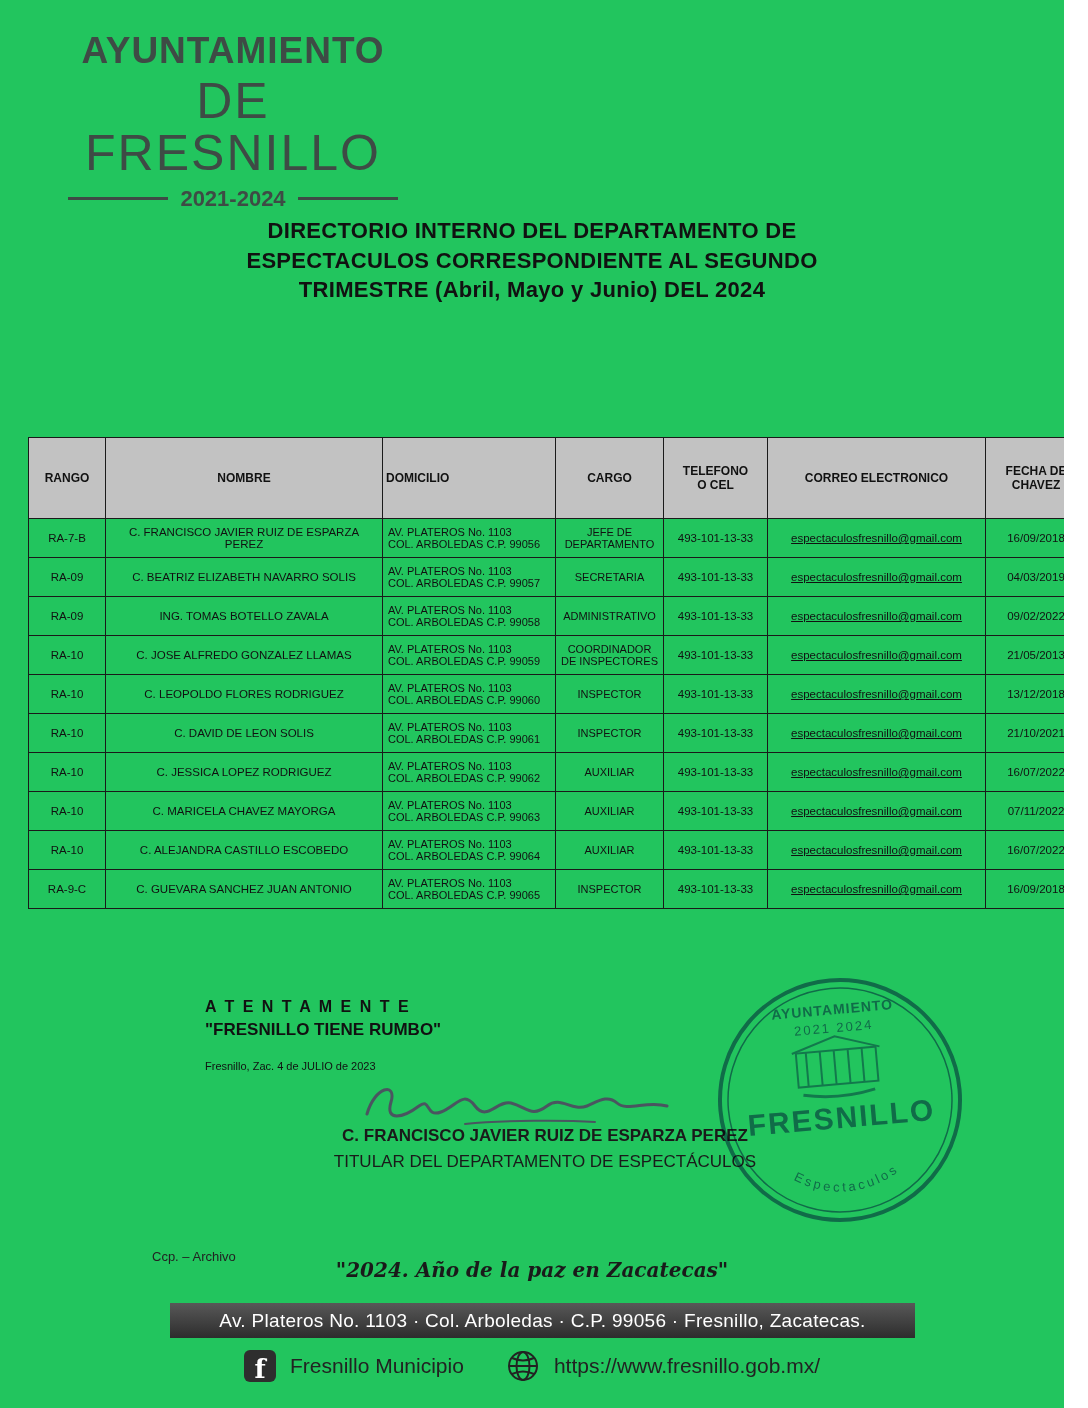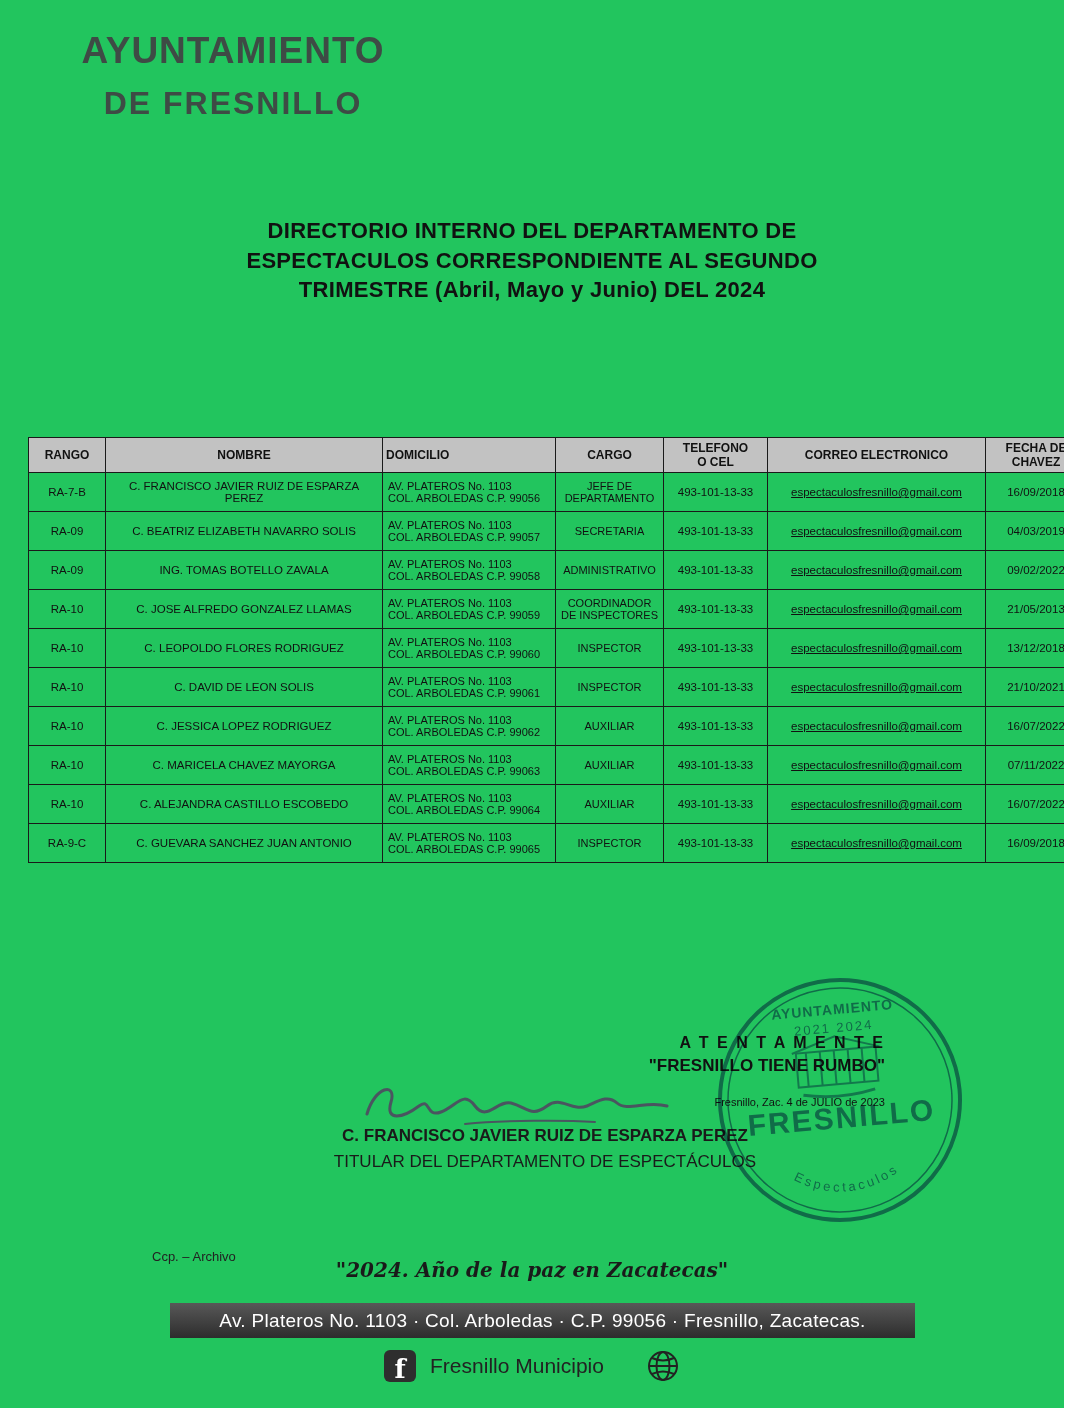--- a/index.html
+++ b/index.html
@@ -4,51 +4,51 @@
 <style>
   html,body{margin:0;padding:0;background:#ffffff;}
   .page{
     position:relative;width:1064px;height:1408px;background:#22c55e;
     font-family:"Liberation Sans", sans-serif;color:#1a1a1a;overflow:hidden;
   }
 
   
   .logo{position:absolute;top:32px;left:68px;width:330px;text-align:center;color:#3e4b45;}
   .logo-line1{font-size:37px;font-weight:bold;letter-spacing:1px;line-height:1.05;}
-  .logo-line2{font-size:32px;font-weight:bold;letter-spacing:2px;line-height:1.05;margin-top:16px;}
+  .logo-line2{font-size:50px;font-weight:normal;letter-spacing:2px;line-height:1.05;margin-top:4px;}
   .logo-years{display:flex;align-items:center;gap:12px;margin-top:6px;font-size:22px;font-weight:bold;}
   .logo-years::before,.logo-years::after{content:"";flex:1;height:3px;background:#3e4b45;}
 
   
   .doc-title{
     position:absolute;top:216px;left:0;width:100%;text-align:center;
     font-size:22px;font-weight:bold;line-height:1.35;white-space:pre-line;letter-spacing:.3px;color:#111;
   }
 
   
   table.dir{
     position:absolute;top:437px;left:28px;width:1028px;border-collapse:collapse;
     font-size:11.5px;color:#111;table-layout:fixed;
   }
   table.dir th{
     background:#c2c2c2;border:1.6px solid #1a1a1a;font-weight:bold;font-size:12px;
-    padding:0 3px;white-space:pre-line;height:34px;
+    padding:23px 3px;white-space:pre-line;height:34px;
   }
   table.dir td{border:1.6px solid #1a1a1a;padding:2px 5px;height:34px;}
   .c-rango{width:70px;text-align:center;}
   .c-nombre{width:270px;text-align:center;}
   .c-dom{width:166px;text-align:left;white-space:pre-line;font-size:11px;}
   .c-cargo{width:101px;text-align:center;white-space:pre-line;font-size:11px;}
   .c-tel{width:97px;text-align:center;}
   .c-mail{width:211px;text-align:center;}
   .c-fecha{width:94px;text-align:center;}
   .email{text-decoration:underline;}
 
   
-  .closing{position:absolute;top:1034px;left:205px;width:680px;text-align:right;color:#111;}
+  .closing{position:absolute;top:998px;left:205px;width:680px;text-align:left;color:#111;}
   .closing .atent{font-size:16px;font-weight:bold;letter-spacing:2px;}
   .closing .slogan{font-size:17px;font-weight:bold;margin-top:4px;}
   .closing .place-date{font-size:11px;margin-top:20px;}
   .signature{position:absolute;top:1076px;left:345px;width:340px;height:60px;}
   .signer{position:absolute;top:1126px;left:205px;width:680px;text-align:center;}
   .signer .name{font-size:17px;font-weight:bold;}
   .signer .title{font-size:17px;margin-top:6px;}
 
   
   .stamp{
@@ -83,20 +83,23 @@
   .social .url{font-size:21px;}
 </style>
 </head>
 <body>
 
 <div class="page">
 
   <div class="logo">
     <div class="logo-line1">AYUNTAMIENTO</div>
     <div class="logo-line2">DE FRESNILLO</div>
+    <div class="logo-years">
+        <span>2021-2024</span>
+      </div>
   </div>
 
   <div class="doc-title">DIRECTORIO INTERNO DEL DEPARTAMENTO DE
 ESPECTACULOS CORRESPONDIENTE AL SEGUNDO
 TRIMESTRE (Abril, Mayo y Junio) DEL 2024</div>
 
   <table class="dir">
     <thead>
       <tr>
         <th class="c-rango">RANGO</th>
@@ -266,15 +269,16 @@
         <span>f</span>
       </div>
     <span class="label">Fresnillo Municipio</span>
     <span class="gap"></span>
     <svg class="globe-icon" viewBox="0 0 34 34">
       <circle cx="17" cy="17" r="14" fill="none" stroke="#222" stroke-width="2"></circle>
       <ellipse cx="17" cy="17" rx="6.5" ry="14" fill="none" stroke="#222" stroke-width="2"></ellipse>
       <line x1="3" y1="17" x2="31" y2="17" stroke="#222" stroke-width="2"></line>
       <path d="M6,9 q11,5 22,0 M6,25 q11,-5 22,0" fill="none" stroke="#222" stroke-width="2"></path>
     </svg>
+    <span class="url">https://www.fresnillo.gob.mx/</span>
   </div>
 
 </div>
 
 </body></html>

